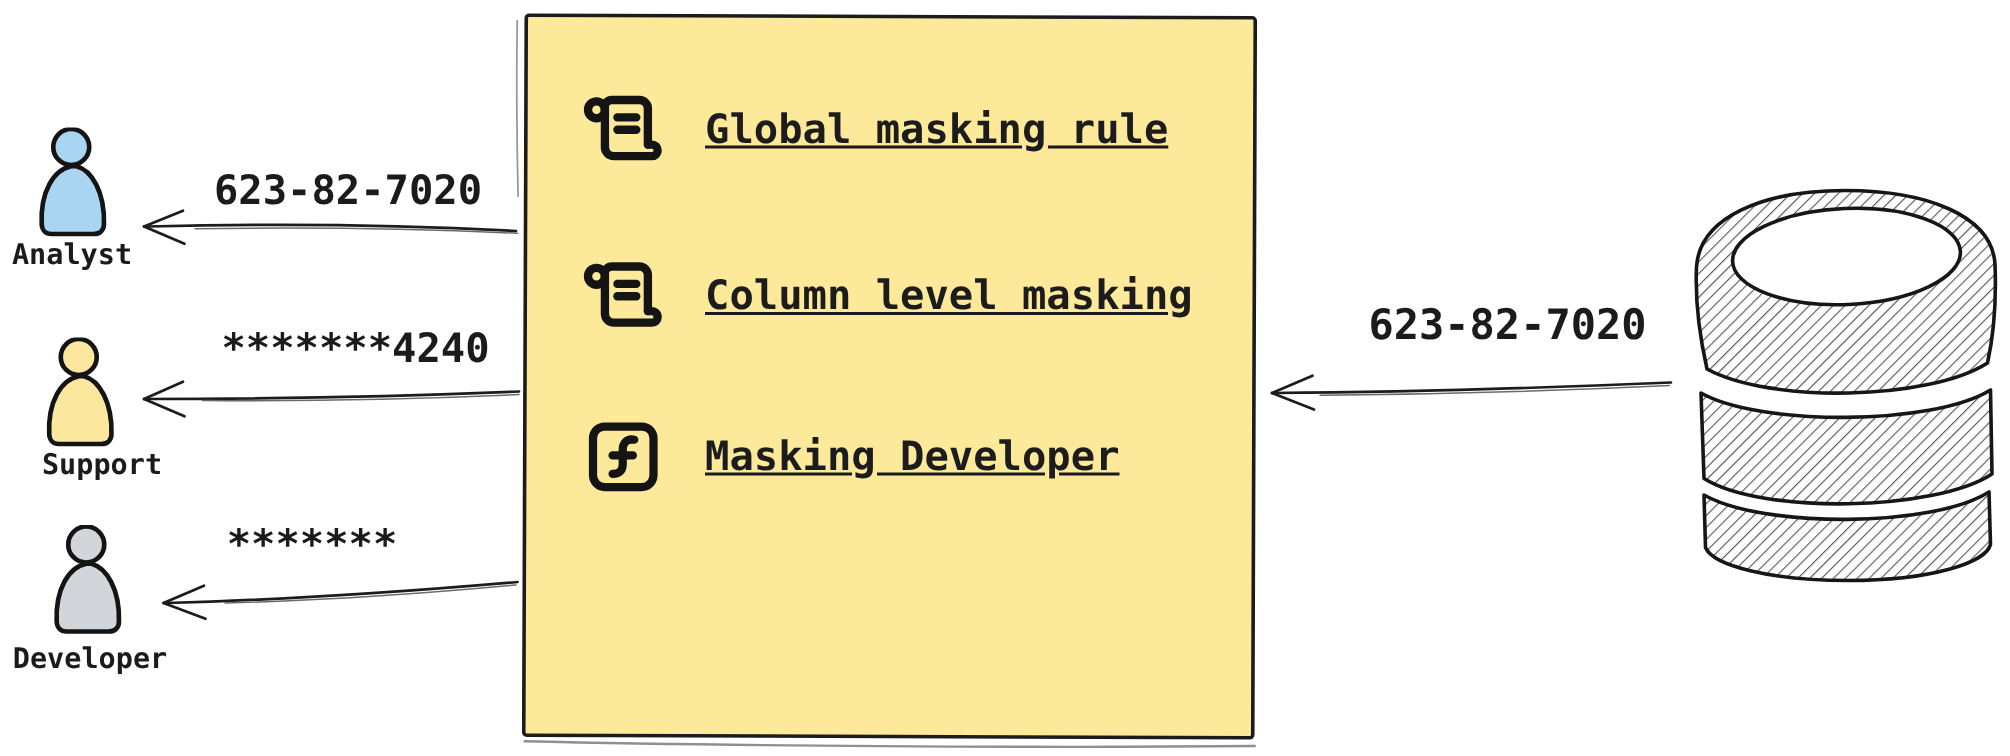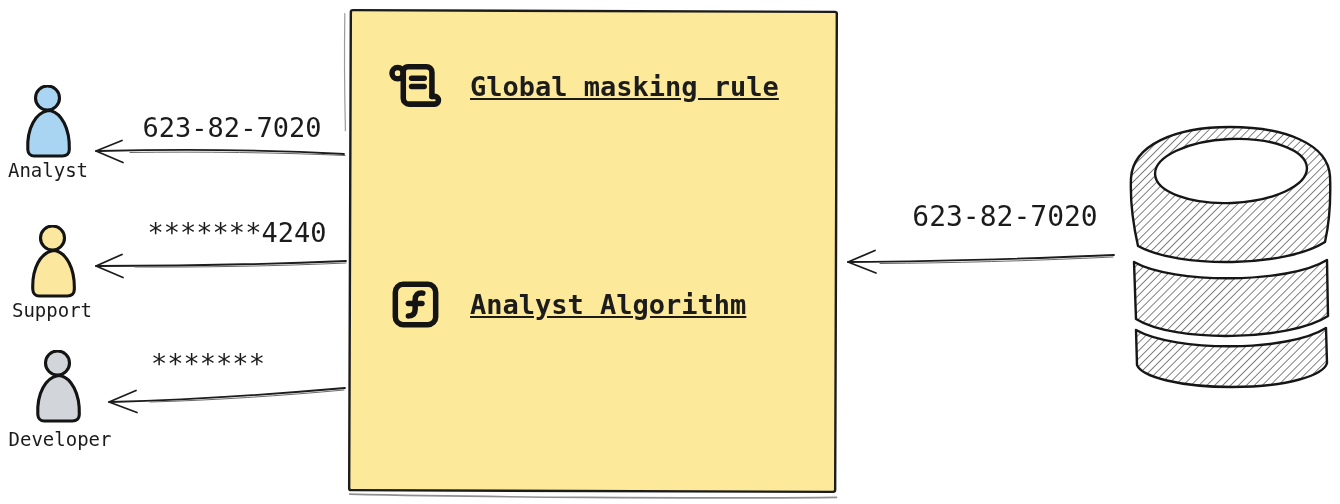--- a/index.html
+++ b/index.html
@@ -2,21 +2,21 @@
 <html><head>
 <meta charset="utf-8">
 <style>
   html,body { margin:0; padding:0; background:#ffffff; }
   #canvas {
     position:relative; width:1340px; height:504px;
     background:#ffffff; overflow:hidden;
     font-family:"DejaVu Sans Mono","Liberation Mono",monospace;
     color:#1b1b1b;
   }
-  .mono { font-family:"DejaVu Sans Mono","Liberation Mono",monospace; font-weight:normal; color:#1b1b1b; }
+  .mono { font-family:"DejaVu Sans Mono","Liberation Mono",monospace; font-weight:bold; color:#1b1b1b; }
   .abs { position:absolute; }
   .arrow-label { font-size:27px; text-align:center; white-space:nowrap; letter-spacing:0px; }
   .persona-label { font-size:19px; text-align:center; white-space:nowrap; }
   .box-row { position:absolute; left:386px; width:440px; height:66px; display:flex; align-items:center; gap:26px;text-decoration:underline; }
   .box-row .row-icon { flex:0 0 58px; width:58px; height:62px; display:flex; align-items:center; justify-content:center; }
   .box-row .row-label { font-size:27px; font-weight:bold; white-space:nowrap; color:#1c1c1c; }
   svg { display:block; }
 </style>
 </head>
 <body>
@@ -67,21 +67,21 @@
     </svg>
     <div class="abs mono persona-label" style="left:-4px;top:159px;width:104px">Analyst</div>
   </div>
   <div class="abs mono arrow-label" style="left:132px;top:112px;width:200px">623-82-7020</div>
 
   <div>
     <svg class="abs" style="left:21px;top:225px" width="64" height="76" viewBox="0 0 64 76" stroke="#141414" stroke-width="3.1" stroke-linejoin="round" stroke-linecap="round">
       <path d="M31.5 25.8 C20 28 10.8 42.5 11.8 64.5 C12 68.5 14.6 71 18.2 71 L46.5 71 C50.5 71 53.2 68.6 53.3 64.6 C54 43 45 28.4 35 25.8 Z" fill="#fbe79d"></path>
       <circle cx="31.5" cy="13" r="12" fill="#fbe79d"></circle>
     </svg>
-    <div class="abs mono persona-label" style="left:0;top:299px;width:104px">Support</div>
+    <div class="abs mono persona-label" style="left:16px;top:299px;width:104px">Support</div>
   </div>
   <div class="abs mono arrow-label" style="left:137px;top:217px;width:200px">*******4240</div>
 
   <div>
     <svg class="abs" style="left:26px;top:350px" width="64" height="76" viewBox="0 0 64 76" stroke="#141414" stroke-width="3.1" stroke-linejoin="round" stroke-linecap="round">
       <path d="M31.5 25.8 C20 28 10.8 42.5 11.8 64.5 C12 68.5 14.6 71 18.2 71 L46.5 71 C50.5 71 53.2 68.6 53.3 64.6 C54 43 45 28.4 35 25.8 Z" fill="#d2d6da"></path>
       <circle cx="31.5" cy="13" r="12" fill="#d2d6da"></circle>
     </svg>
     <div class="abs mono persona-label" style="left:8px;top:428px;width:104px">Developer</div>
   </div>
@@ -93,30 +93,42 @@
         <circle cx="4.82" cy="6.7" r="2.33"></circle>
         <path d="M7.15 6.7 V5.9 C7.15 4.85 8 4 9.05 4 H16.7 C17.95 4 19 5.05 19 6.3 V16.3"></path>
         <path d="M7.15 6.7 V17.05 C7.15 18.4 8.25 19.5 9.6 19.5 H20.1 C21 19.5 21.7 18.8 21.7 17.9 C21.7 17 21 16.3 20.1 16.3 H19"></path>
         <path d="M10.6 8.8 h5.2"></path>
         <path d="M10.6 12.2 h5.2"></path>
       </svg>
     </span>
     <span class="row-label">Global masking rule</span>
   </div>
 
+  <div class="box-row" style="top:164px">
+    <span class="row-icon">
+      <svg width="58" height="58" viewBox="0 0 24 24" fill="none" stroke="#141414" stroke-width="2.3" stroke-linecap="round" stroke-linejoin="round">
+        <circle cx="4.82" cy="6.7" r="2.33"></circle>
+        <path d="M7.15 6.7 V5.9 C7.15 4.85 8 4 9.05 4 H16.7 C17.95 4 19 5.05 19 6.3 V16.3"></path>
+        <path d="M7.15 6.7 V17.05 C7.15 18.4 8.25 19.5 9.6 19.5 H20.1 C21 19.5 21.7 18.8 21.7 17.9 C21.7 17 21 16.3 20.1 16.3 H19"></path>
+        <path d="M10.6 8.8 h5.2"></path>
+        <path d="M10.6 12.2 h5.2"></path>
+      </svg>
+    </span>
+    <span class="row-label">Column level masking</span>
+  </div>
 
   <div class="box-row" style="top:271px">
     <span class="row-icon">
       <svg width="55" height="55" viewBox="0 0 24 24" fill="none" stroke="#141414" stroke-width="2.4" stroke-linecap="round" stroke-linejoin="round">
         <rect x="3.2" y="3.2" width="17.6" height="17.6" rx="3.4"></rect>
         <path d="M15.2 7.05 C12.9 6.65 11.85 8.1 11.85 9.95 V14.1 C11.85 15.9 11 17 8.9 17"></path>
         <path d="M8.9 11.6 H14.8"></path>
       </svg>
     </span>
-    <span class="row-label">Analyst Algorithm</span>
+    <span class="row-label">Masking Developer</span>
   </div>
 
 
   <div class="abs mono arrow-label" style="left:905px;top:200px;width:200px;font-size:28px">623-82-7020</div>
 
   <svg class="abs" style="left:1128px;top:123px" width="206" height="270" viewBox="0 0 206 270" fill="none">
     <defs>
       <pattern id="hatch" width="5.6" height="5.6" patternUnits="userSpaceOnUse" patternTransform="rotate(45)">
         <line x1="0" y1="0" x2="0" y2="5.6" stroke="#575757" stroke-width="1.5"></line>
       </pattern>

